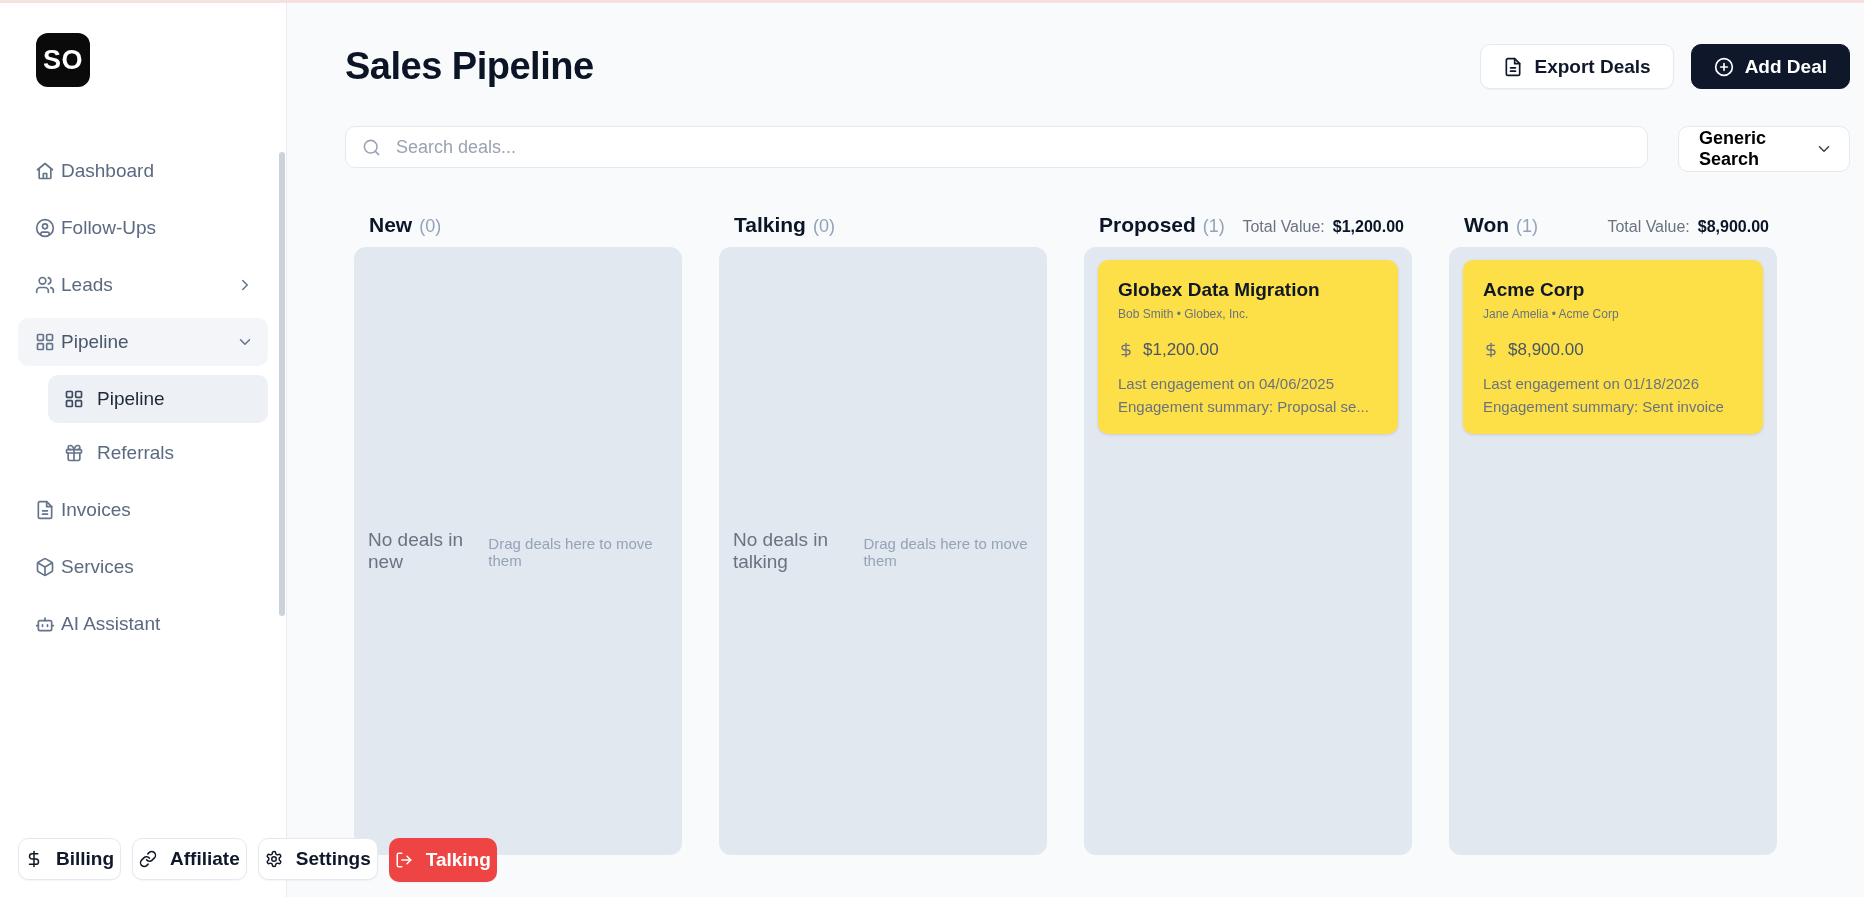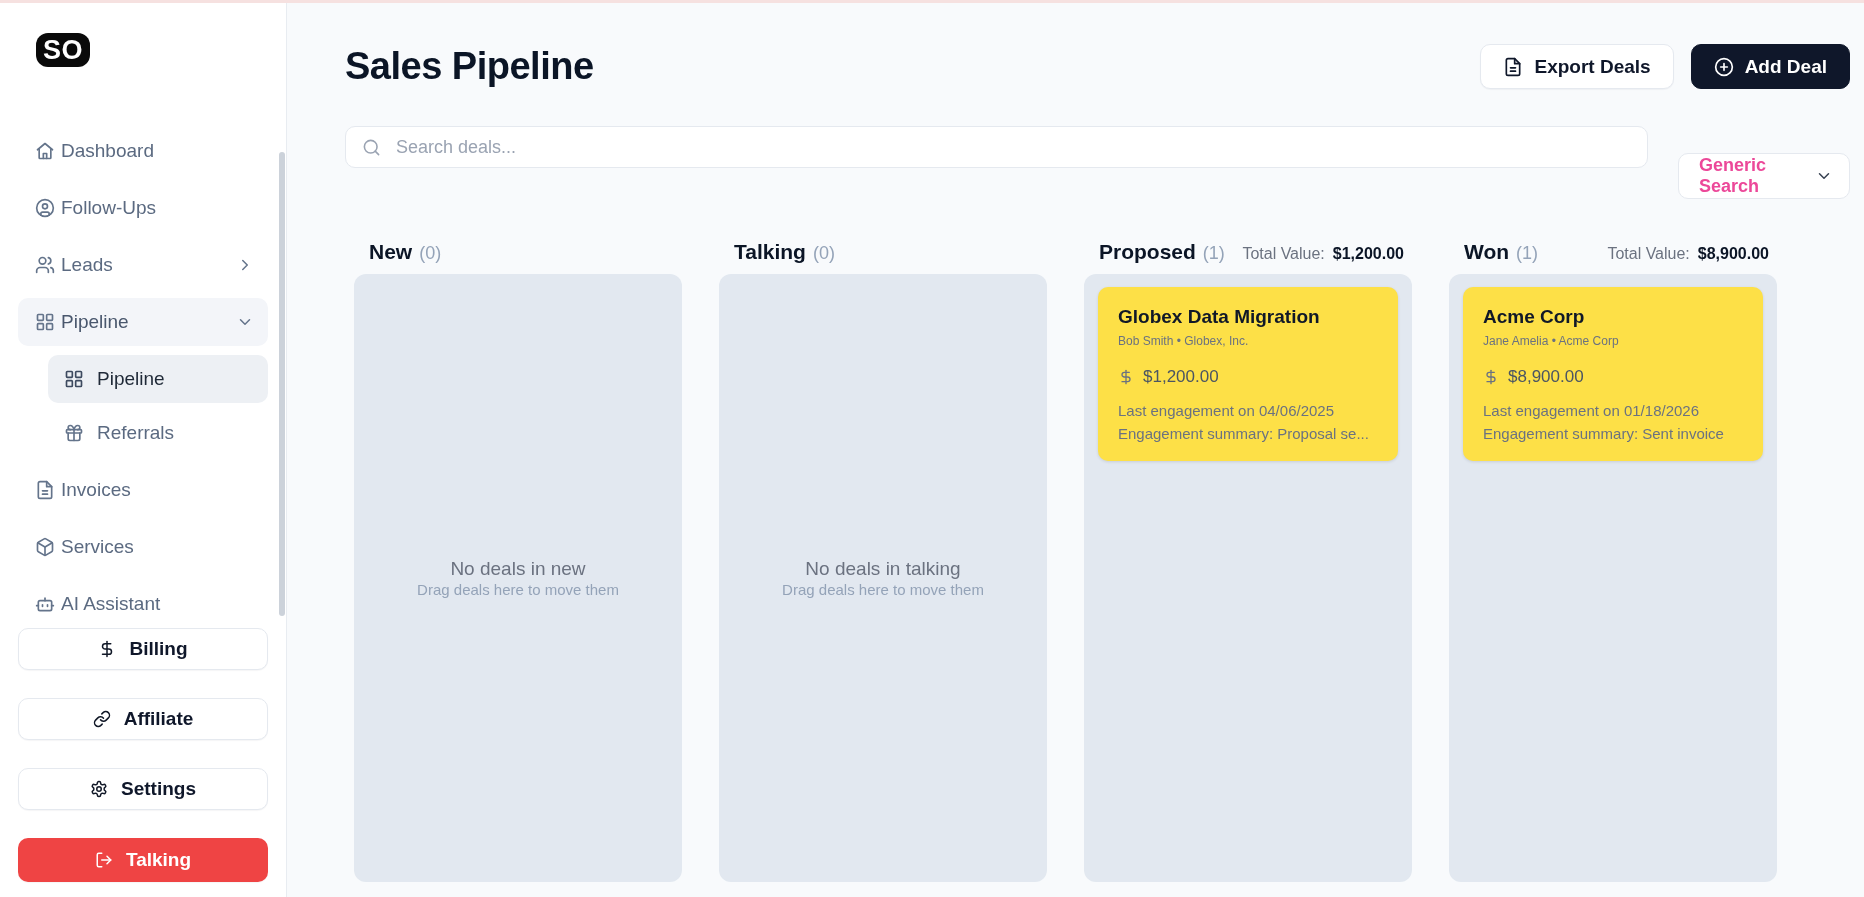--- a/index.html
+++ b/index.html
@@ -39,21 +39,21 @@
   .nav-sub .nav-item { padding-left:16px; gap:13px; }
   .nav-sub .nav-item.active-sub { background:#edf0f4; color:#1f2937; font-weight:500; }
   .icn { display:flex; align-items:center; justify-content:center; color:#64748b; }
   .nav-item.active-sub .icn { color:#3d4a5f; }
 
   .sidebar-scrollthumb {
     position:absolute; top:152px; right:1px; width:6px; height:464px;
     background:#ccd2da; border-radius:3px; cursor:pointer;
   }
 
-  .sidebar-footer { margin-top:auto; display:flex; flex-direction:column; gap:28px; }
+  .sidebar-footer { margin-top:auto; display:flex; flex-direction:row; gap:11px; }
   .side-btn {
     height:42px; width:100%;
     background:#ffffff; border:1px solid #e5e9ef; border-radius:10px;
     box-shadow:0 1px 1px rgba(16,24,40,.04);
     display:flex; align-items:center; justify-content:center; gap:13px;
     font-size:19px; font-weight:700; color:#0f172a;
     font-family:"Liberation Sans", sans-serif; cursor:pointer;
   }
   .side-btn .icn { color:#111827; }
   .side-btn.logout {
@@ -86,40 +86,40 @@
   .search-box input {
     flex:1; border:none; outline:none; background:transparent;
     font-size:18px; color:#0f172a; font-family:"Liberation Sans", sans-serif;
   }
   .search-box input::placeholder { color:#9aa3b2; }
   .filter-dd {
     width:172px; height:46px; background:#ffffff;
     border:1px solid #e5e9ef; border-radius:10px;
     display:flex; align-items:center; justify-content:space-between;
     padding:0 16px 0 20px; cursor:pointer;
-    font-size:18px; font-weight:600; color:#ec4899;margin-top:27px;
+    font-size:18px; font-weight:600; color:#000000;
   }
   .filter-dd .icn { color:#374151; }
 
   
   .board { margin-top:41px; margin-left:9px; display:flex; gap:37px; }
   .column { width:328px; }
   .col-head {
     display:flex; justify-content:space-between; align-items:baseline;
     padding:0 8px 0 15px; margin-bottom:9px; height:25px;
   }
   .col-name { font-size:21px; font-weight:700; color:#0b1526; }
   .col-count { font-size:18px; color:#94a3b8; margin-left:7px; font-weight:500; }
   .col-total { font-size:16px; color:#6b7280; white-space:nowrap; }
   .tv-amount { color:#0b1526; font-weight:700; margin-left:8px; }
   .col-body {
     height:608px; background:#e2e8f0; border-radius:12px;
     padding:13px 14px;
   }
-  .col-body.empty { display:flex; flex-direction:column; align-items:center; justify-content:center; }
+  .col-body.empty { display:flex; flex-direction:row; align-items:center; justify-content:center; }
   .empty-title { font-size:19px; color:#6b7280; }
   .empty-hint { font-size:15px; color:#94a3b8; margin-top:1px; }
 
   .deal-card {
     background:#fde047; border-radius:10px;
     box-shadow:0 1px 3px rgba(16,24,40,.12);
     padding:19px 20px; cursor:grab;
   }
   .deal-title { font-size:19px; font-weight:700; color:#101828; }
   .deal-contact { font-size:12px; color:#6b7280; margin-top:6px; }

